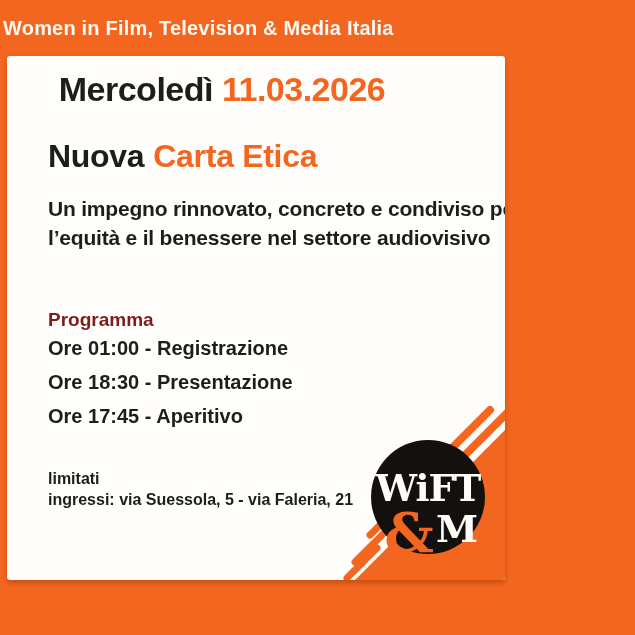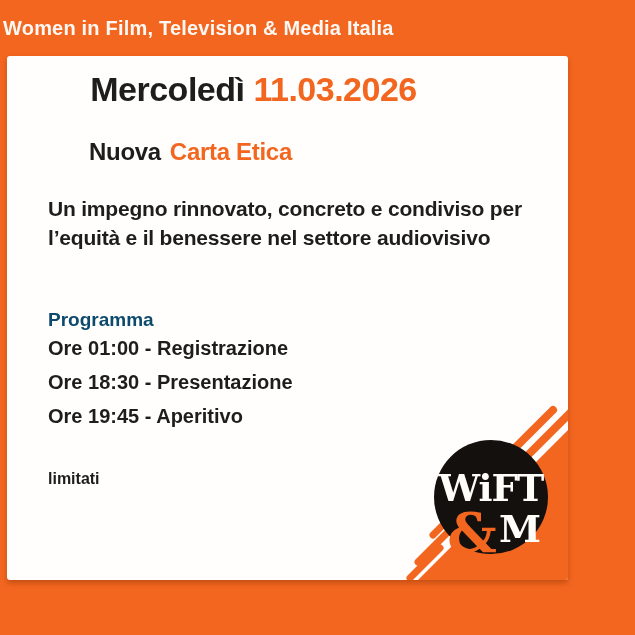--- a/index.html
+++ b/index.html
@@ -17,52 +17,50 @@
     position:absolute;top:0;left:0;right:0;height:56px;
     display:flex;align-items:center;
     padding-left:3px;box-sizing:border-box;
   }
   .header-title{
     color:#FDF8F3;font-size:20px;font-weight:700;letter-spacing:.2px;
   }
 
   
   .card{
-    position:absolute;left:7px;top:56px;width:545px;height:524px;
+    position:absolute;left:7px;top:56px;width:498px;height:524px;
     background:#FFFEFC;border-radius:3px;
     box-shadow:0 3px 5px rgba(130,45,0,.40);
     overflow:hidden;
-    padding-left:16px;
   }
 
   .date-heading{
     position:absolute;top:14px;left:-34px;width:100%;
     text-align:center;
     font-size:34px;font-weight:700;color:#1D1D1B;letter-spacing:-.5px;
     white-space:nowrap;
   }
   .date-value{color:#F2661F;margin-left:9px;}
 
   .event-title{
     position:absolute;left:41px;top:82px;
-    font-size:24px;font-weight:700;color:#1D1D1B;letter-spacing:-.3px;
+    font-size:32px;font-weight:700;color:#1D1D1B;letter-spacing:-.3px;
     white-space:nowrap;
-    margin-left:41px;
   }
   .title-orange{color:#F2661F;margin-left:9px;}
 
   .subtitle{
     position:absolute;left:41px;top:138px;width:482px;
     font-size:21px;font-weight:700;color:#1D1D1B;
     line-height:29px;letter-spacing:-.2px;
   }
 
   .program-heading{
     position:absolute;left:41px;top:253px;
-    font-size:19px;font-weight:700;color:#0c4a6e;
+    font-size:19px;font-weight:700;color:#7f1d1d;
   }
   .program-list{
     position:absolute;left:41px;top:281px;
     font-size:20px;font-weight:700;color:#1D1D1B;
   }
   .program-item{margin-bottom:11px;white-space:nowrap;}
 
   .venue-block{
     position:absolute;left:41px;top:412px;
     font-size:16px;font-weight:700;color:#1D1D1B;line-height:21px;
@@ -95,25 +93,26 @@
       <span>Nuova</span><span class="title-orange">Carta Etica</span>
     </div>
 
     <div class="subtitle">Un impegno rinnovato, concreto e condiviso per l’equità e il benessere nel settore audiovisivo</div>
 
     <div class="program-heading">Programma</div>
 
     <div class="program-list">
       <div class="program-item">Ore 01:00 - Registrazione</div>
       <div class="program-item">Ore 18:30 - Presentazione</div>
-      <div class="program-item">Ore 19:45 - Aperitivo</div>
+      <div class="program-item">Ore 17:45 - Aperitivo</div>
     </div>
 
     <div class="venue-block">
       <div>limitati</div>
+      <div>ingressi: via Suessola, 5 - via Faleria, 21</div>
     </div>
 
 
     <svg class="corner-svg" viewBox="0 0 220 200">
 
       <polygon points="220,50 220,200 70,200" fill="#F2661F"></polygon>
 
       <line x1="160" y1="75" x2="205" y2="30" stroke="#F2661F" stroke-width="8" stroke-linecap="round"></line>
       <line x1="180" y1="75" x2="222" y2="33" stroke="#F2661F" stroke-width="8" stroke-linecap="round"></line>
 

